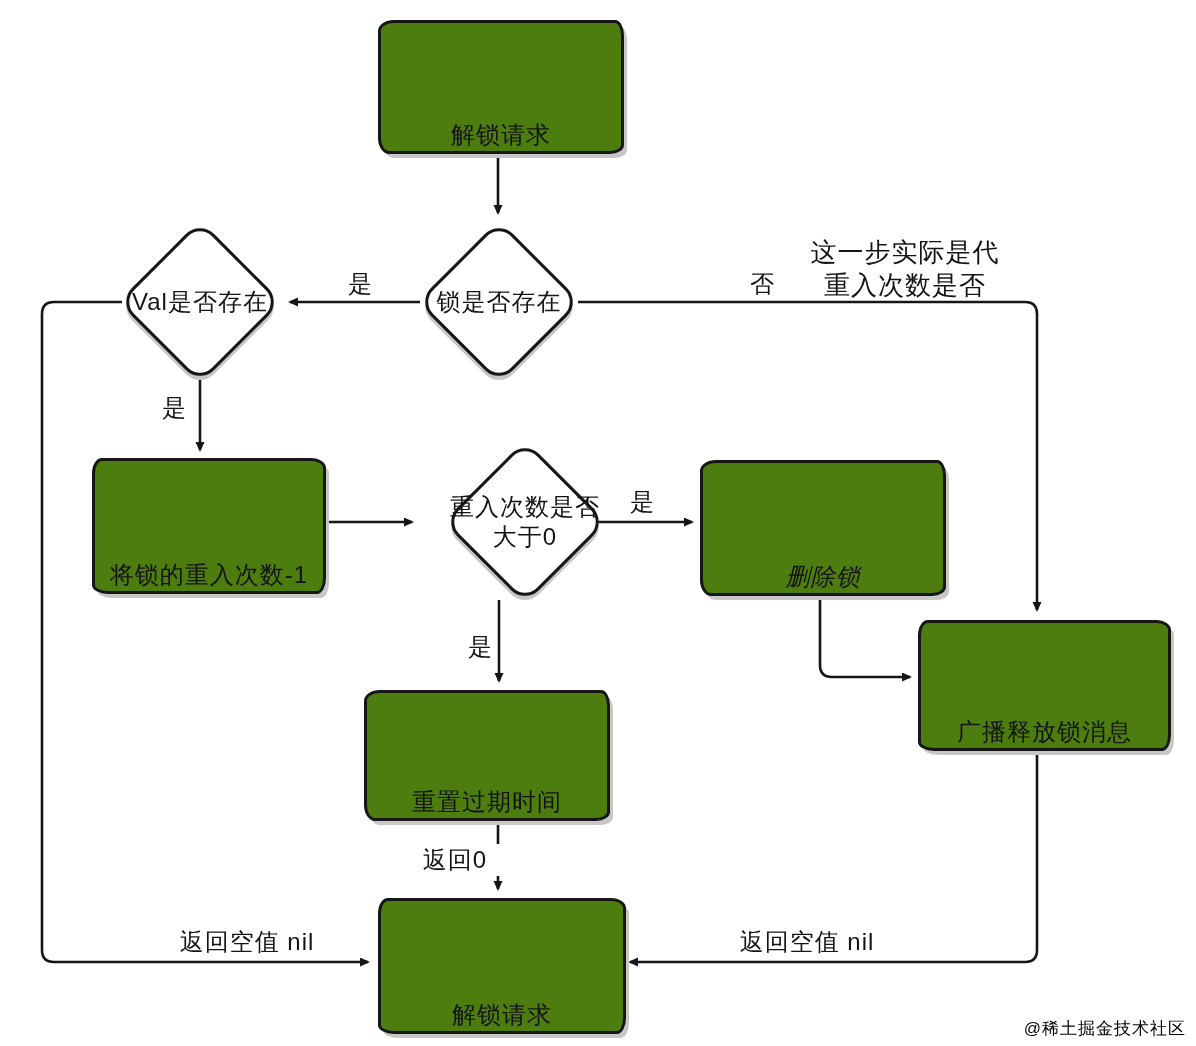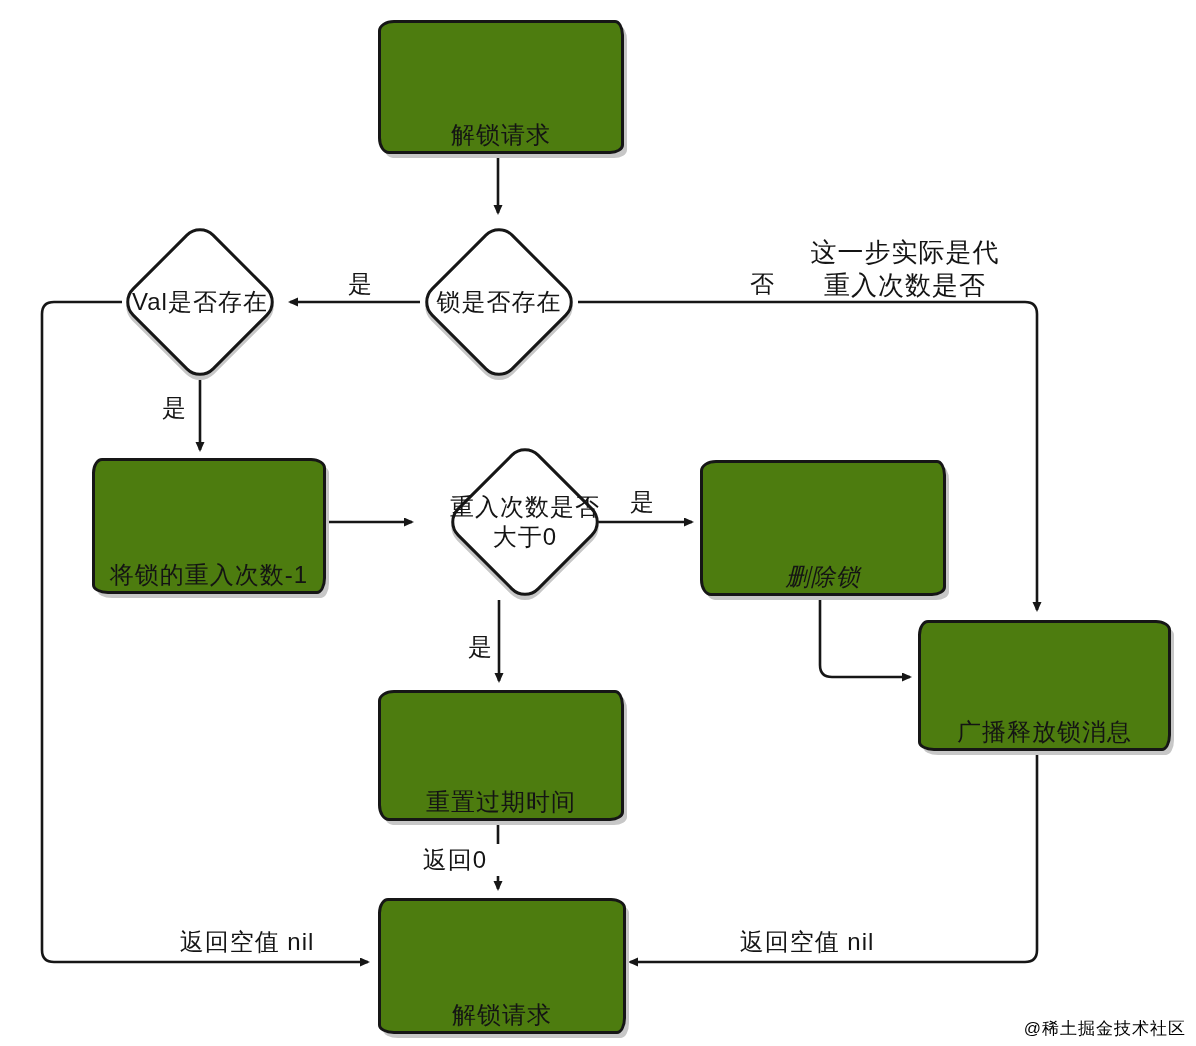--- a/index.html
+++ b/index.html
@@ -78,21 +78,21 @@
   </div>
 
   <div class="node rect-a" style="left:700px; top:460px; width:240px; height:130px;font-style:italic;">
     <span>删除锁</span>
   </div>
 
   <div class="node rect-b" style="left:918px; top:620px; width:247px; height:125px;">
     <span>广播释放锁消息</span>
   </div>
 
-  <div class="node rect-a" style="left:378px; top:690px; width:240px; height:125px;">
+  <div class="node rect-a" style="left:364px; top:690px; width:240px; height:125px;">
     <span>重置过期时间</span>
   </div>
 
   <div class="node rect-b" style="left:378px; top:898px; width:242px; height:130px;">
     <span>解锁请求</span>
   </div>
 
   <div class="diamond-wrap" style="left:421px; top:224px; width:156px; height:156px;">
     <div class="diamond-shape" style="width:110px; height:110px;"></div>
     <div class="diamond-label">

